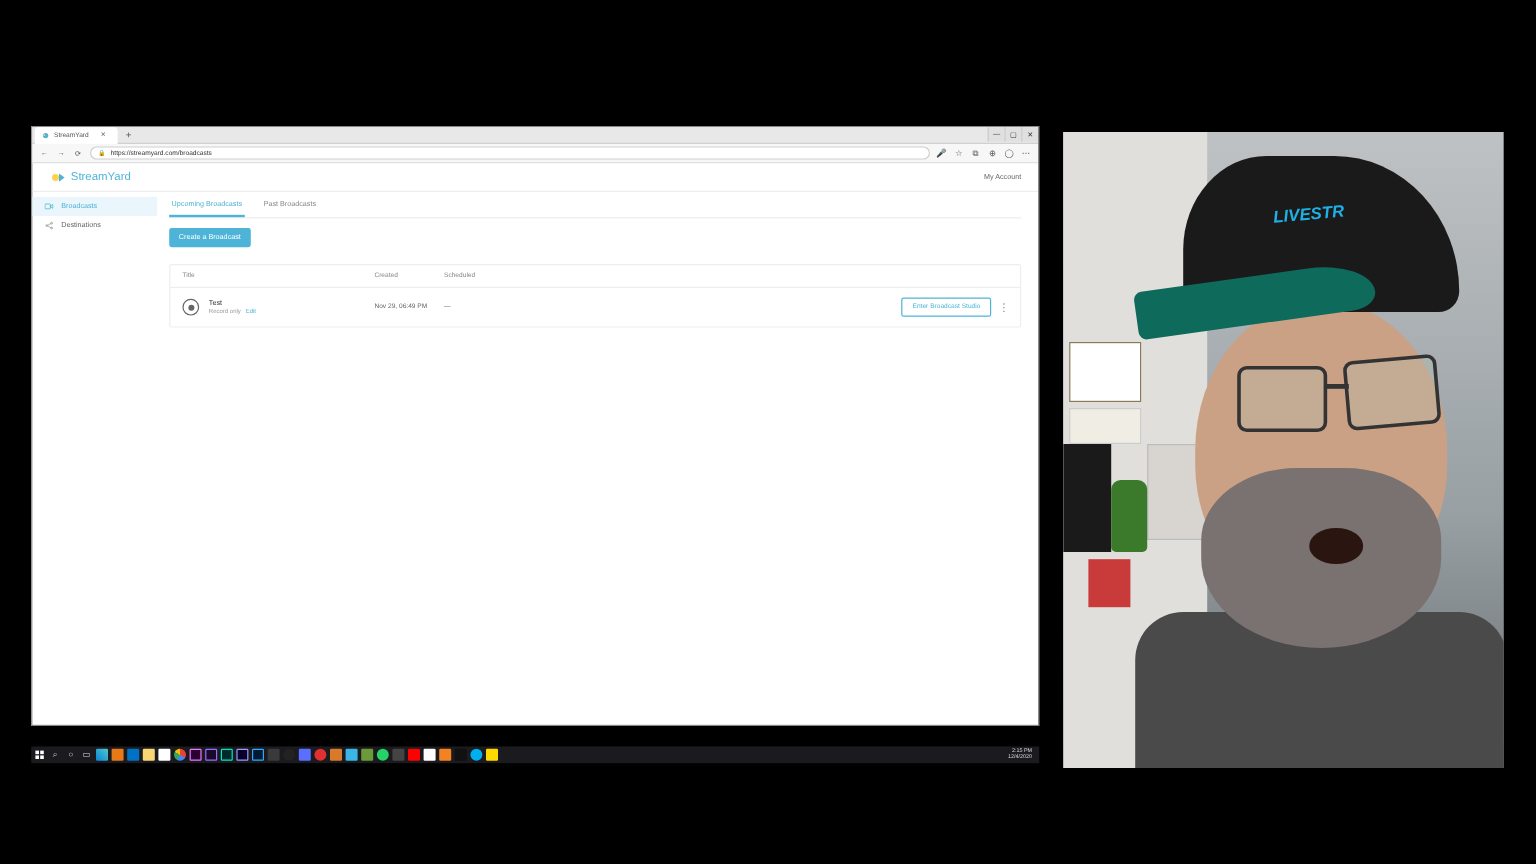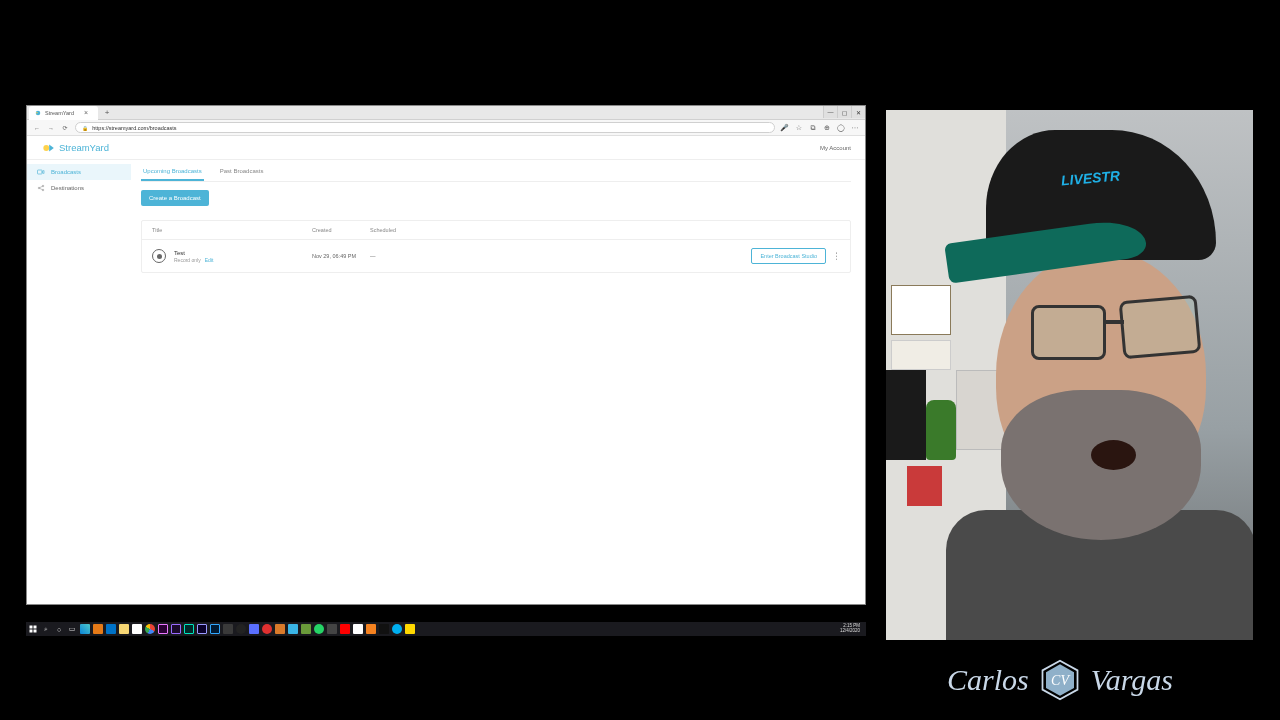--- a/index.html
+++ b/index.html
@@ -282,23 +282,14 @@
       <div class="cap-hat"></div>
       <div class="cap-brim"></div>
       <div class="cap-text">LIVESTR</div>
       <div class="glasses-l"></div>
       <div class="glasses-r"></div>
       <div class="glasses-bridge"></div>
       <div class="mouth"></div>
     </div>
   </div>
 
-  <div class="signature">
-    <span>Carlos</span>
-    <svg class="sig-badge" viewBox="0 0 48 48">
-      <polygon points="24,2 44,13 44,35 24,46 4,35 4,13" fill="none" stroke="#c9d8e8" stroke-width="2"></polygon>
-      <polygon points="24,6 40,15 40,33 24,42 8,33 8,15" fill="#8fb0c9"></polygon>
-      <text x="24" y="30" text-anchor="middle" font-family="serif" font-size="16" fill="#fff">CV</text>
-    </svg>
-    <span>Vargas</span>
-  </div>
 
 </div>
 
 </body></html>

